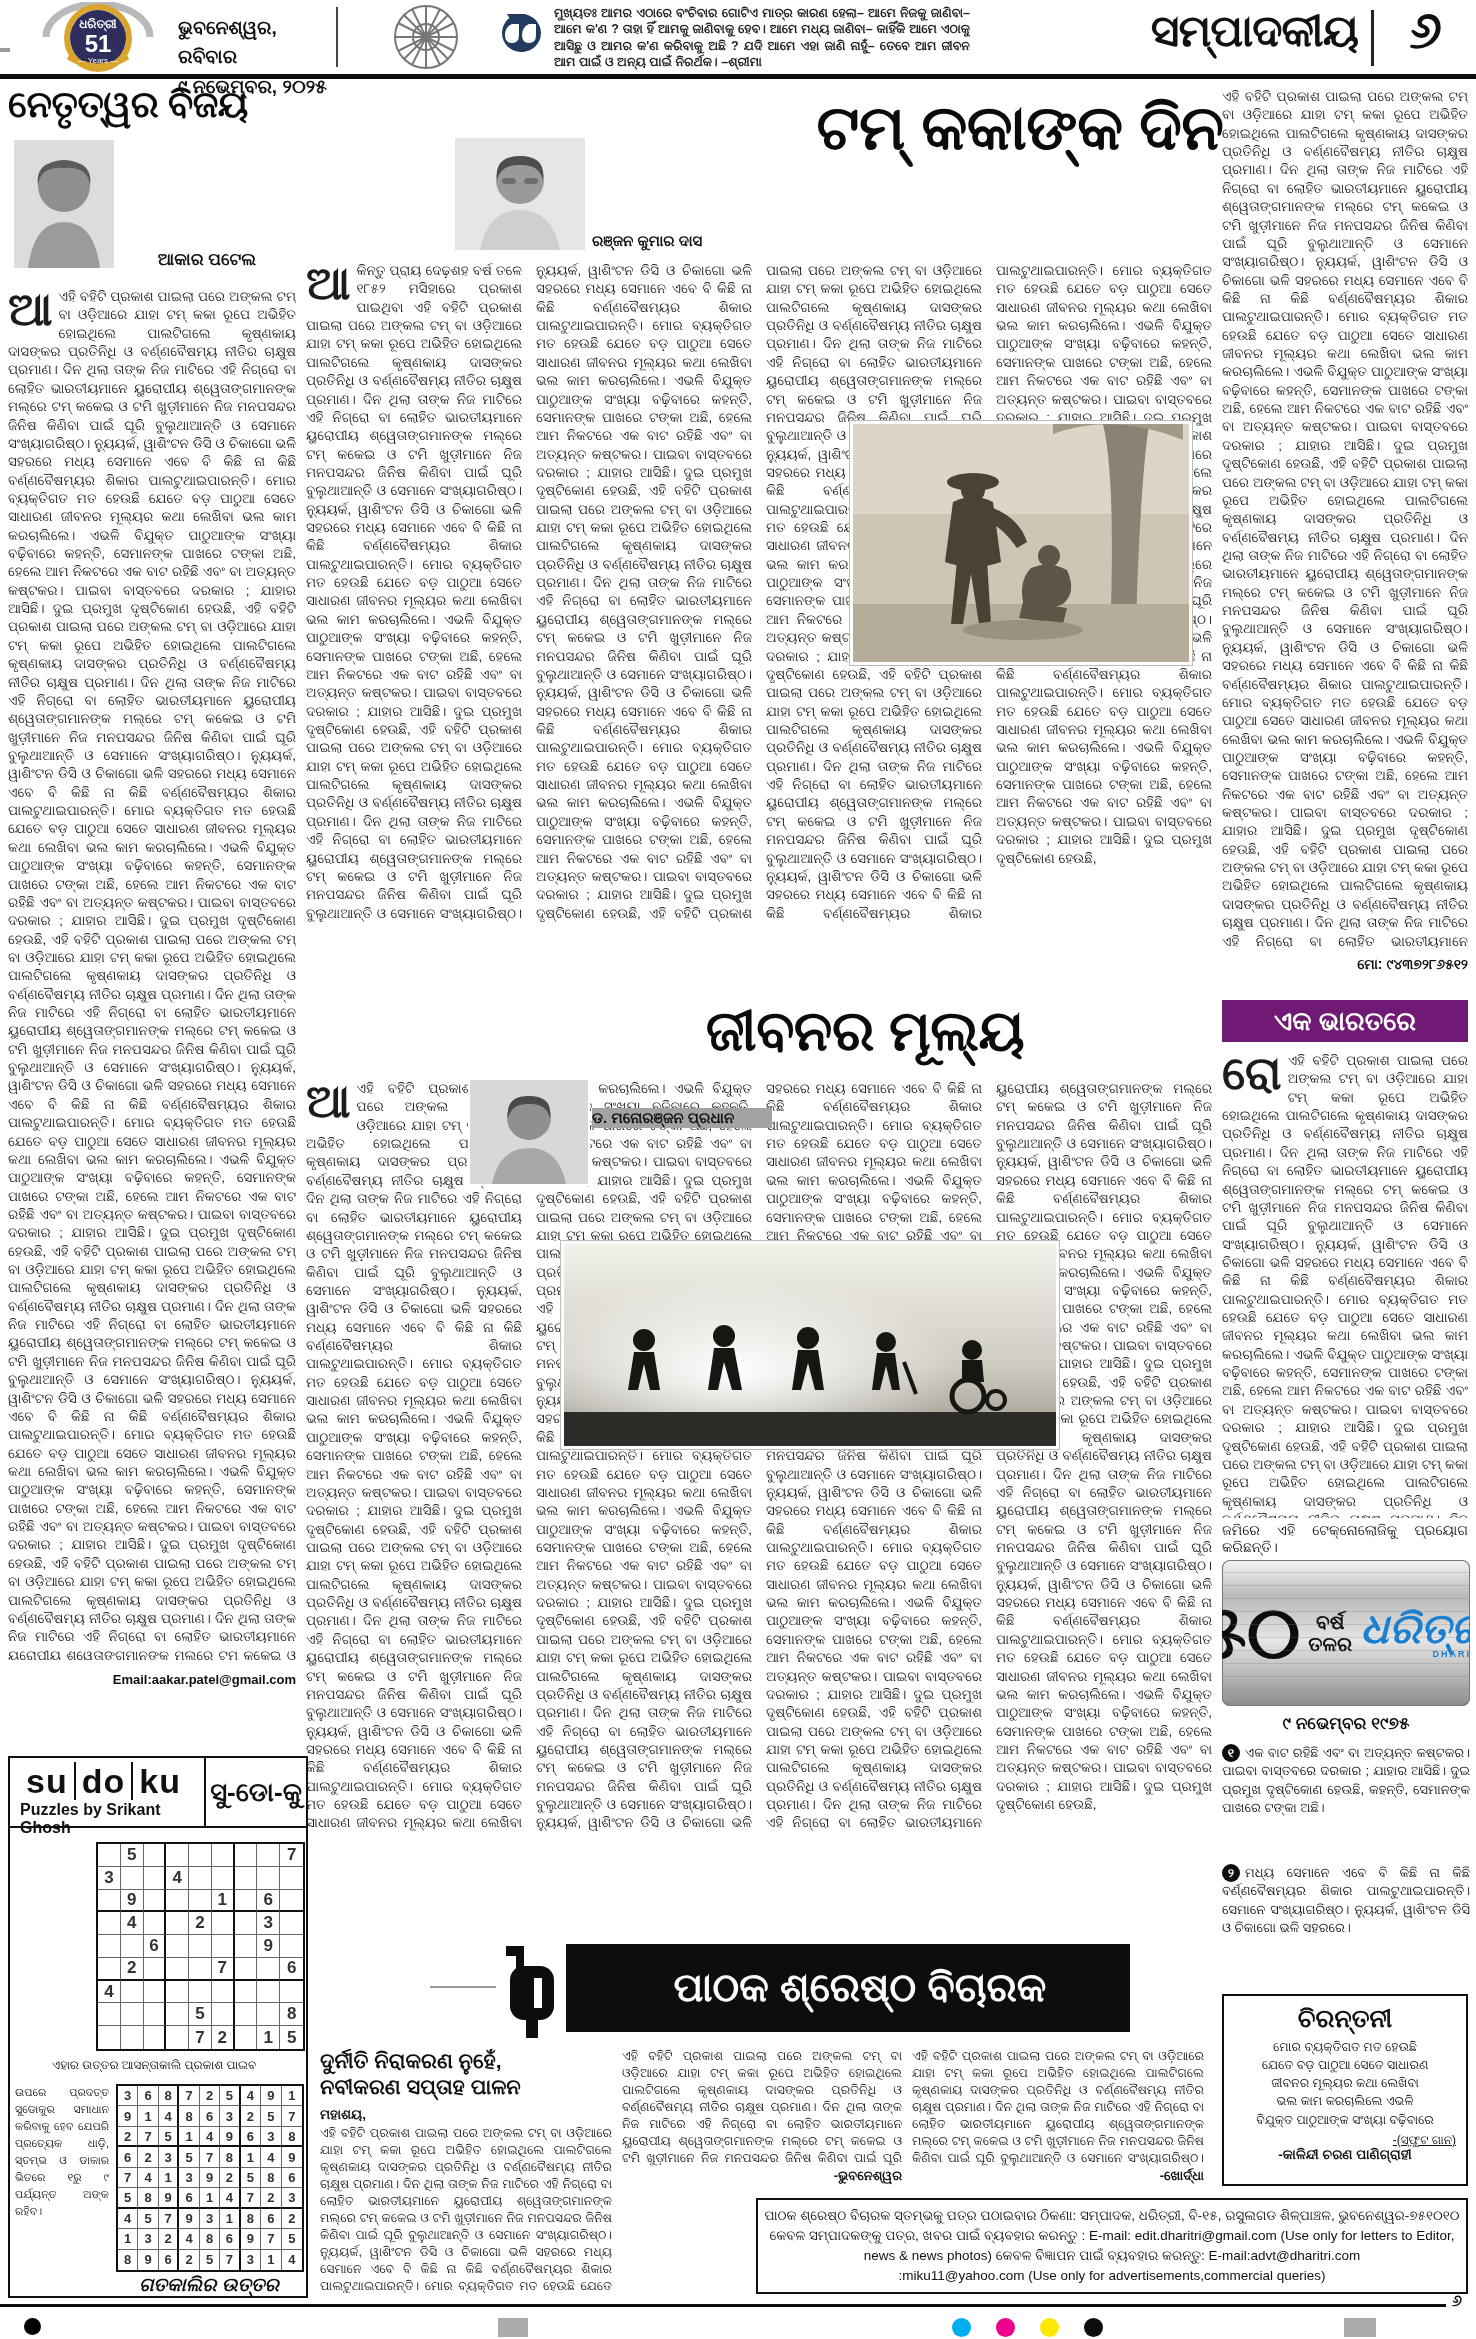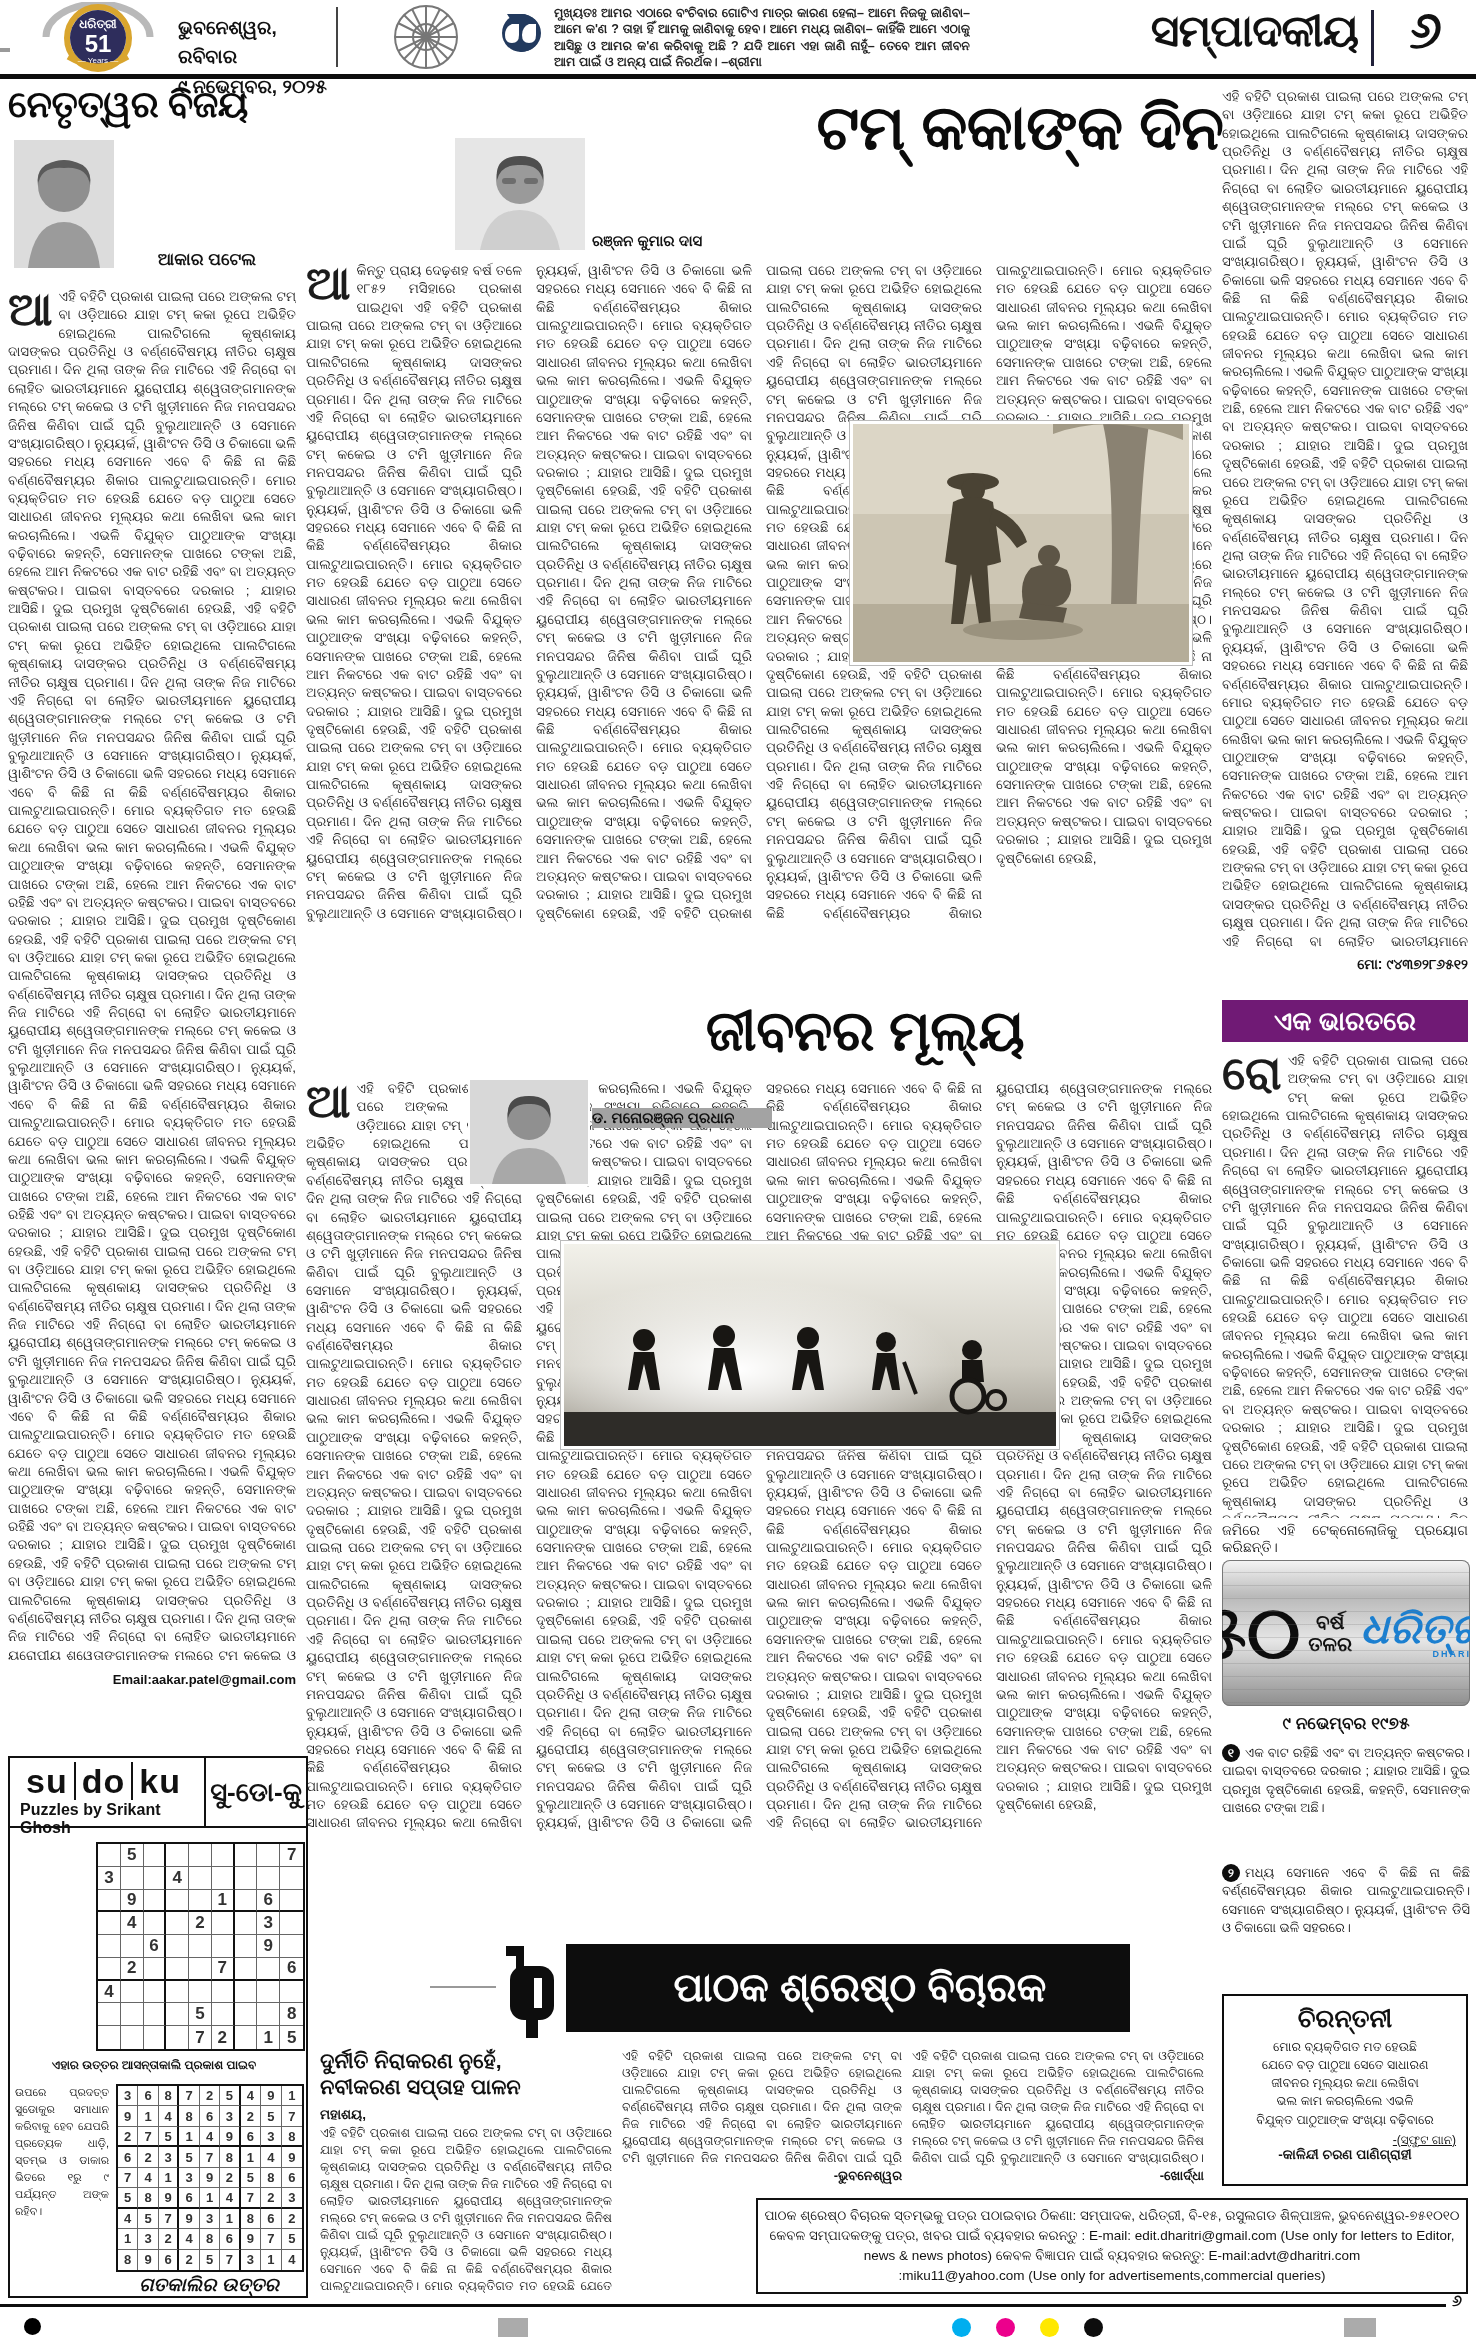--- a/index.html
+++ b/index.html
@@ -78,21 +78,21 @@
   #sud-credit{font-size:16px;font-weight:bold;margin-top:3px;}
   #sud-head-r{flex:1;display:flex;align-items:center;justify-content:center;font-size:26px;font-weight:bold;}
   .sd-grid{display:grid;background:#fff;border:2.5px solid #111;}
   .sd-cell{border-right:1px solid #666;border-bottom:1px solid #666;display:flex;align-items:center;
            justify-content:center;font-weight:bold;color:#333;}
   .sd-cell.c8{border-right:none}.sd-cell.r8{border-bottom:none}
   .sd-cell.c2,.sd-cell.c5{border-right:2.5px solid #111}
   .sd-cell.r2,.sd-cell.r5{border-bottom:2.5px solid #111}
   #sud-puzzle{left:96px;top:1842px;width:205px;height:205px;grid-template-columns:repeat(9,1fr);
               grid-template-rows:repeat(9,1fr);font-size:17px;}
-  #sud-note{left:14px;top:2058px;width:280px;font-size:12px;font-weight:bold;text-align:center;}
+  #sud-note{left:14px;top:2058px;width:280px;font-size:12px;font-weight:normal;text-align:center;}
   #sud-instr{left:15px;top:2084px;width:94px;height:182px;font-size:11px;line-height:1.55;text-align:justify;overflow:hidden;}
   #sud-sol{left:116px;top:2084px;width:184px;height:184px;grid-template-columns:repeat(9,1fr);
            grid-template-rows:repeat(9,1fr);font-size:13px;}
   #sud-sol-label{left:116px;top:2274px;width:186px;font-size:19px;font-weight:bold;text-align:center;font-style:italic;}
   
   #lt-rule{left:430px;top:1986px;width:66px;height:2px;background:#999;}
   #lt-banner{left:566px;top:1944px;width:540px;height:88px;background:#0d0d0d;color:#fff;display:flex;
              align-items:center;justify-content:center;font-size:40px;font-weight:bold;padding-left:24px;}
   #lt-mail{left:504px;top:1944px;width:56px;height:96px;}
   #lt-col1{left:320px;top:2048px;width:292px;height:284px;overflow:hidden;}

